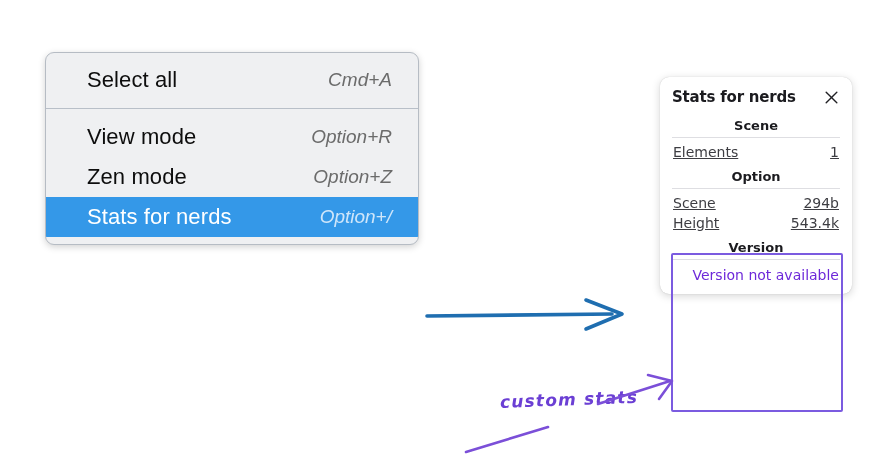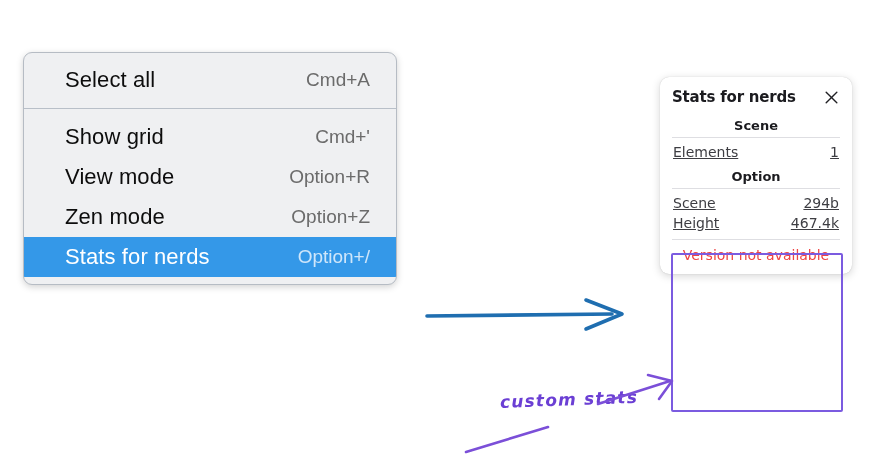--- a/index.html
+++ b/index.html
@@ -17,21 +17,21 @@
   #canvas {
     position: absolute;
     inset: 0;
     width: 873px;
     height: 461px;
   }
 
   
   .context-menu {
     position: absolute;
-    left: 23px;
+    left: 45px;
     top: 52px;
     width: 374px;
     background: #eff0f2;
     border: 1px solid #b6bcc4;
     border-radius: 9px;
     box-shadow: 0 2px 7px rgba(0,0,0,0.18);
     padding: 7px 0 7px 0;
     box-sizing: border-box;
     overflow: hidden;
   }
@@ -55,20 +55,21 @@
     font-size: 22px;
     color: #0d0d0d;
     letter-spacing: 0.1px;
     white-space: nowrap;
   }
   .menu-item .mi-shortcut {
     font-size: 19px;
     color: #6b6b6b;
     white-space: nowrap;
     margin-left: 24px;
+    font-style: italic;
   }
   .menu-item.selected {
     background: #3498e8;
   }
   .menu-item.selected .mi-label {
     color: #ffffff;
   }
   .menu-item.selected .mi-shortcut {
     color: #cfe6fa;
     margin-left: 48px;
@@ -128,23 +129,23 @@
     align-items: baseline;
     font-size: 14px;
     color: #3d3d42;
     padding: 2px 3px 2px 3px;
     text-decoration: underline;
   }
   .sp-row .sp-key { color: #3d3d42; }
   .sp-row .sp-val { color: #3d3d42; }
   .sp-note {
     font-size: 14px;
-    color: #ef4444;
+    color: #6d28d9;
     padding: 3px 3px 1px 3px;
-    text-align: center;
+    text-align: right;
   }
   .sp-spacer-sm { height: 6px; }
 
   
   .annot-rect {
     position: absolute;
     left: 671px;
     top: 253px;
     width: 172px;
     height: 159px;
@@ -190,24 +191,20 @@
       <div class="menu-item">
         <span class="mi-label">Select all</span>
         <span class="mi-shortcut">Cmd+A</span>
       </div>
     </div>
 
     <div class="menu-sep"></div>
 
     <div class="menu-group">
       <div class="menu-item">
-        <span class="mi-label">Show grid</span>
-        <span class="mi-shortcut">Cmd+'</span>
-      </div>
-      <div class="menu-item">
         <span class="mi-label">View mode</span>
         <span class="mi-shortcut">Option+R</span>
       </div>
       <div class="menu-item">
         <span class="mi-label">Zen mode</span>
         <span class="mi-shortcut">Option+Z</span>
       </div>
       <div class="menu-item selected">
         <span class="mi-label">Stats for nerds</span>
         <span class="mi-shortcut">Option+/</span>
@@ -238,25 +235,26 @@
     <div class="sp-spacer-sm"></div>
 
     <div class="sp-section-title">Option</div>
     <div class="sp-hr"></div>
     <div class="sp-row">
       <span class="sp-key">Scene</span>
       <span class="sp-val">294b</span>
     </div>
     <div class="sp-row">
       <span class="sp-key">Height</span>
-      <span class="sp-val">467.4k</span>
+      <span class="sp-val">543.4k</span>
     </div>
 
     <div class="sp-spacer-sm"></div>
 
+    <div class="sp-section-title">Version</div>
     <div class="sp-hr"></div>
     <div class="sp-note">Version not available</div>
 
   </div>
 
   <div class="annot-rect"></div>
 
   <div class="handwriting">custom stats</div>
 
   <svg class="overlay-svg" viewBox="0 0 873 461">

